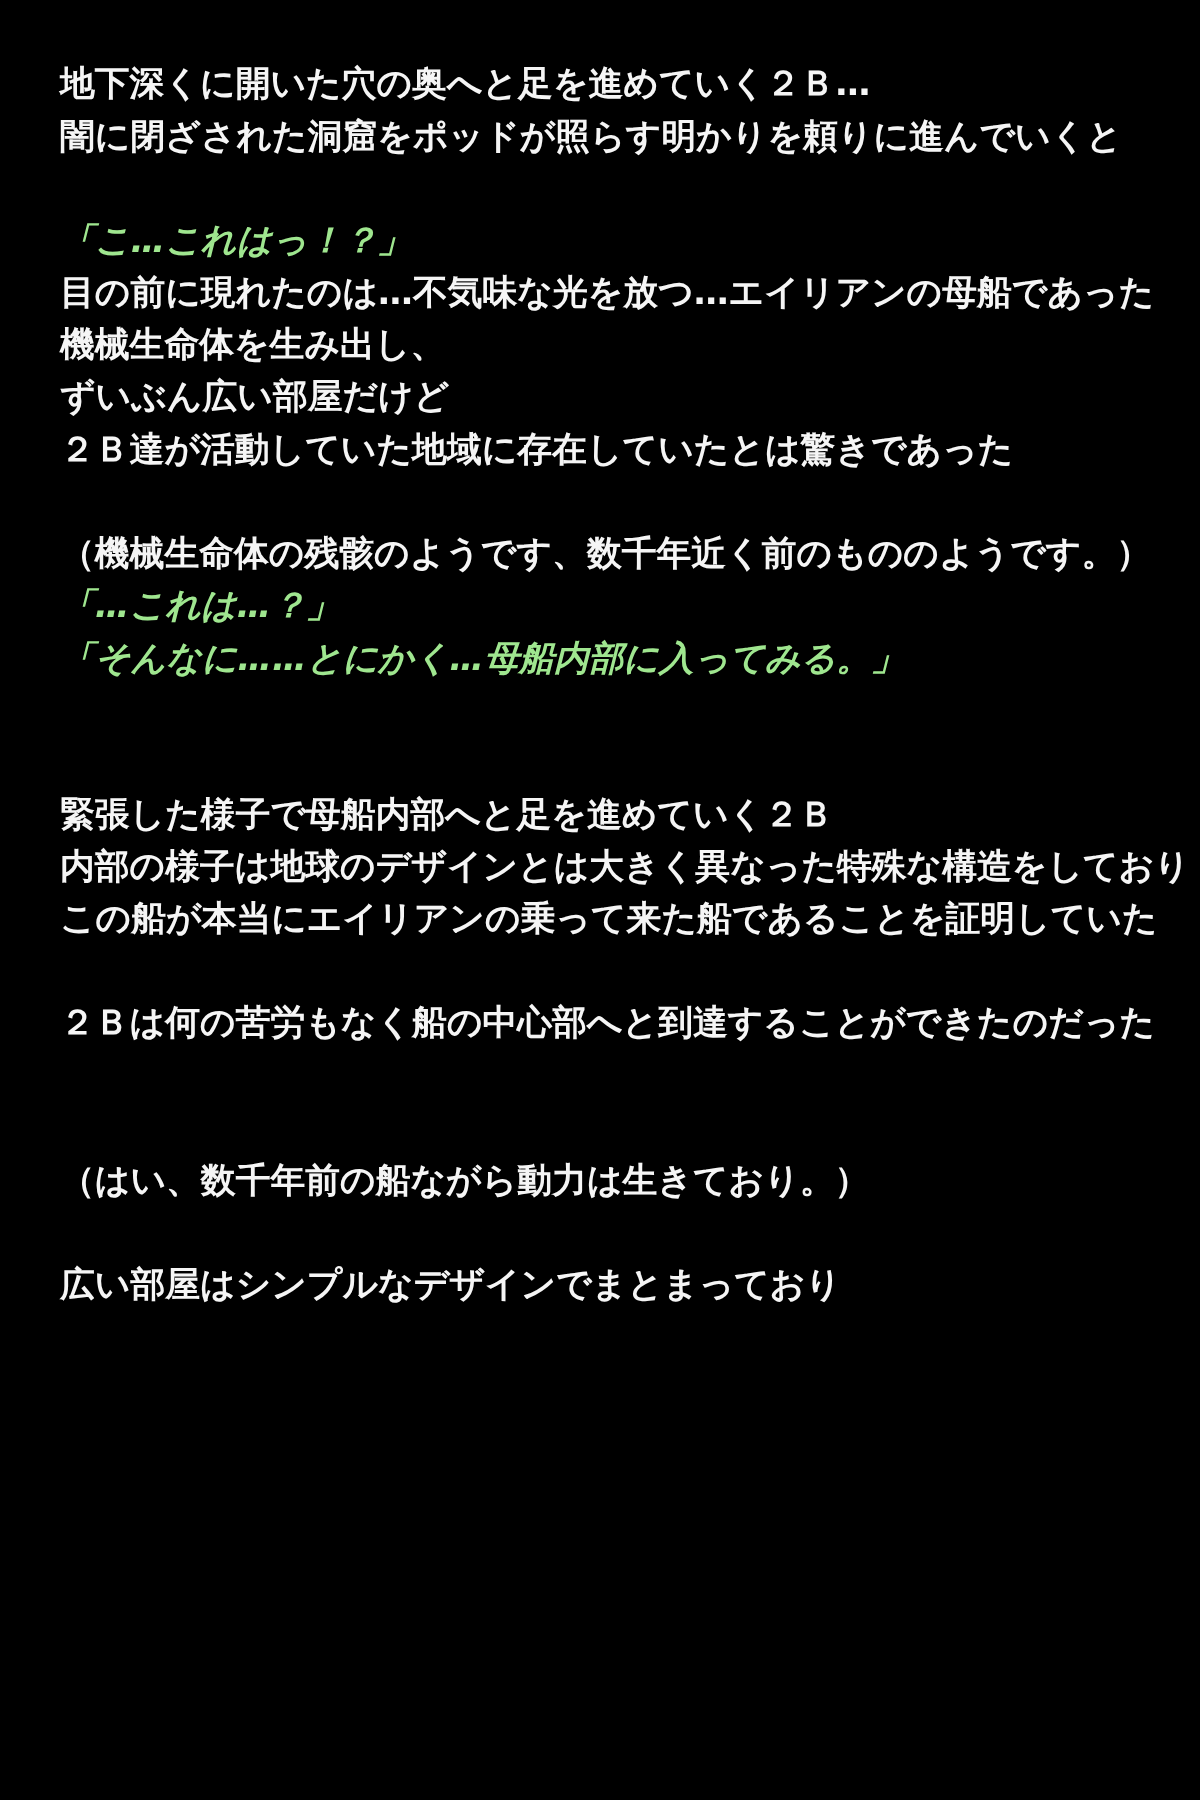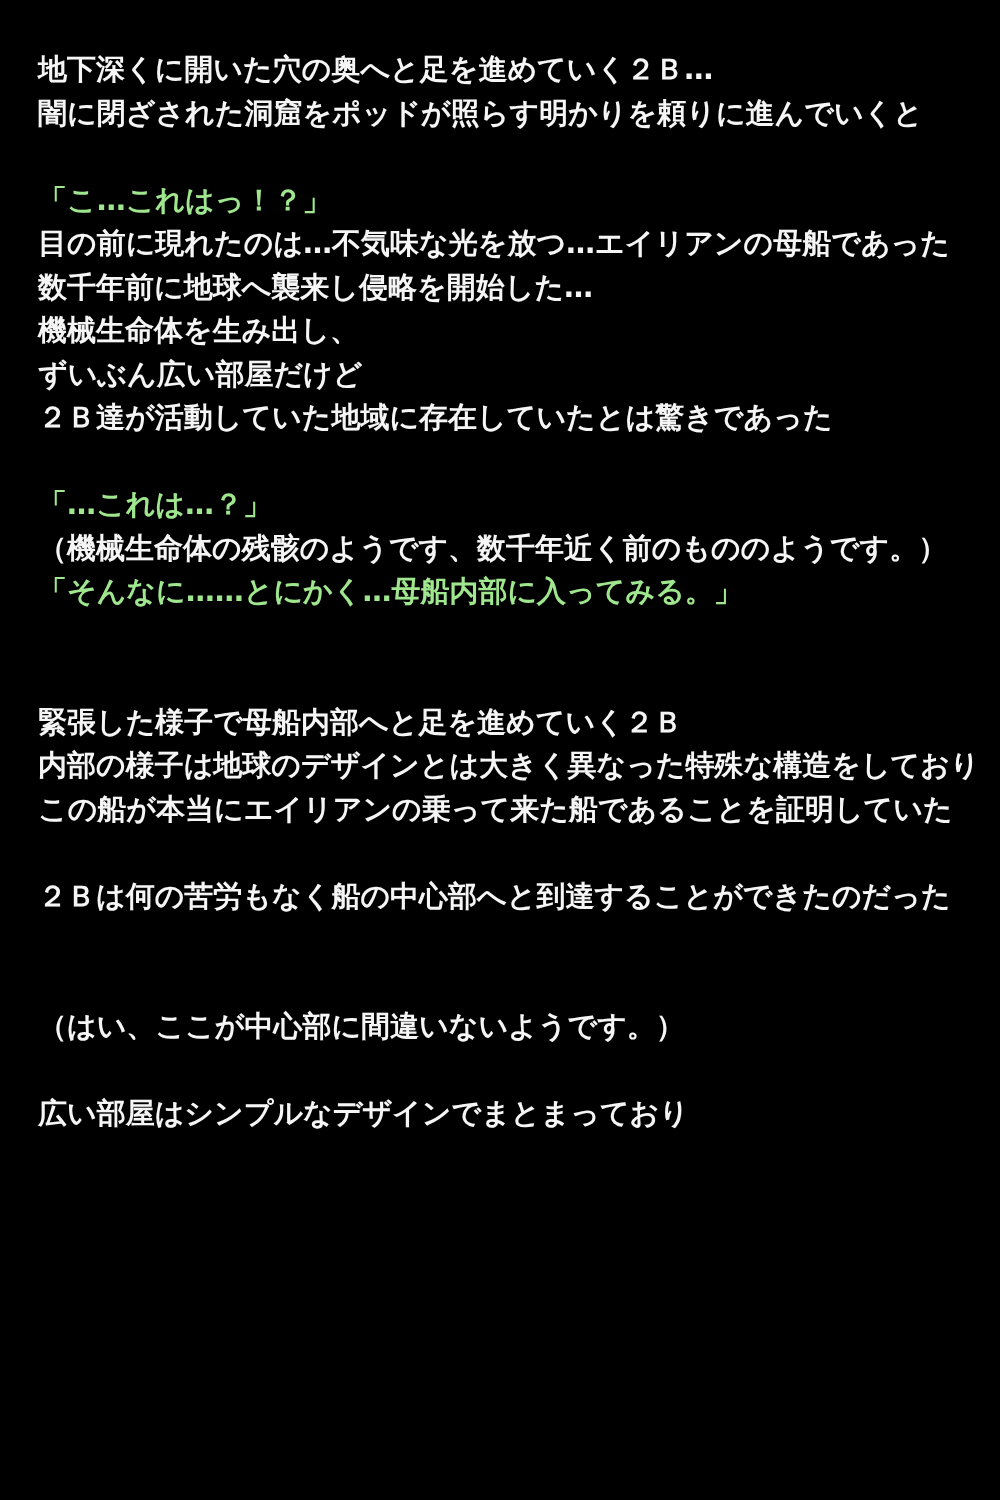--- a/index.html
+++ b/index.html
@@ -7,63 +7,63 @@
     padding: 0;
     background: #000000;
   }
   .page {
     position: relative;
     width: 1000px;
     height: 1500px;
     background: var(--bg, #000000);
     overflow: hidden;
     box-sizing: border-box;
-    padding: 48px 20px 0 38px;
+    padding: 48px 20px 0 50px;
   }
   .line {
     font-family: "DejaVu Sans", sans-serif;
     font-weight: bold;
     font-size: 29px;
     line-height: 43.5px;
     height: 43.5px;
     white-space: pre;
     letter-spacing: 0px;
     color: var(--text, #f5f5f5);
   }
   .line.dialogue {
     color: var(--dialogue, #9fe68f);
+    font-style: italic;
   }
   .line.blank {
     
   }
 </style>
 </head>
 <body>
 
 <main class="page">
   <div id="story-lines">
       <div class="line narration">地下深くに開いた穴の奥へと足を進めていく２Ｂ…</div>
       <div class="line narration">闇に閉ざされた洞窟をポッドが照らす明かりを頼りに進んでいくと</div>
       <div class="line blank">&nbsp;</div>
       <div class="line dialogue">「こ…これはっ！？」</div>
       <div class="line narration">目の前に現れたのは…不気味な光を放つ…エイリアンの母船であった</div>
-      <div class="line narration">数千年前に地球へ襲来し侵略を開始した…</div>
       <div class="line narration">機械生命体を生み出し、</div>
       <div class="line narration">ずいぶん広い部屋だけど</div>
       <div class="line narration">２Ｂ達が活動していた地域に存在していたとは驚きであった</div>
       <div class="line blank">&nbsp;</div>
+      <div class="line narration">（機械生命体の残骸のようです、数千年近く前のもののようです。）</div>
       <div class="line dialogue">「…これは…？」</div>
-      <div class="line narration">（機械生命体の残骸のようです、数千年近く前のもののようです。）</div>
       <div class="line dialogue">「そんなに……とにかく…母船内部に入ってみる。」</div>
       <div class="line blank">&nbsp;</div>
       <div class="line blank">&nbsp;</div>
       <div class="line narration">緊張した様子で母船内部へと足を進めていく２Ｂ</div>
       <div class="line narration">内部の様子は地球のデザインとは大きく異なった特殊な構造をしており</div>
       <div class="line narration">この船が本当にエイリアンの乗って来た船であることを証明していた</div>
       <div class="line blank">&nbsp;</div>
       <div class="line narration">２Ｂは何の苦労もなく船の中心部へと到達することができたのだった</div>
       <div class="line blank">&nbsp;</div>
       <div class="line blank">&nbsp;</div>
-      <div class="line narration">（はい、ここが中心部に間違いないようです。）</div>
+      <div class="line narration">（はい、数千年前の船ながら動力は生きており。）</div>
       <div class="line blank">&nbsp;</div>
       <div class="line narration">広い部屋はシンプルなデザインでまとまっており</div>
     </div>
 </main>
 
 </body></html>

